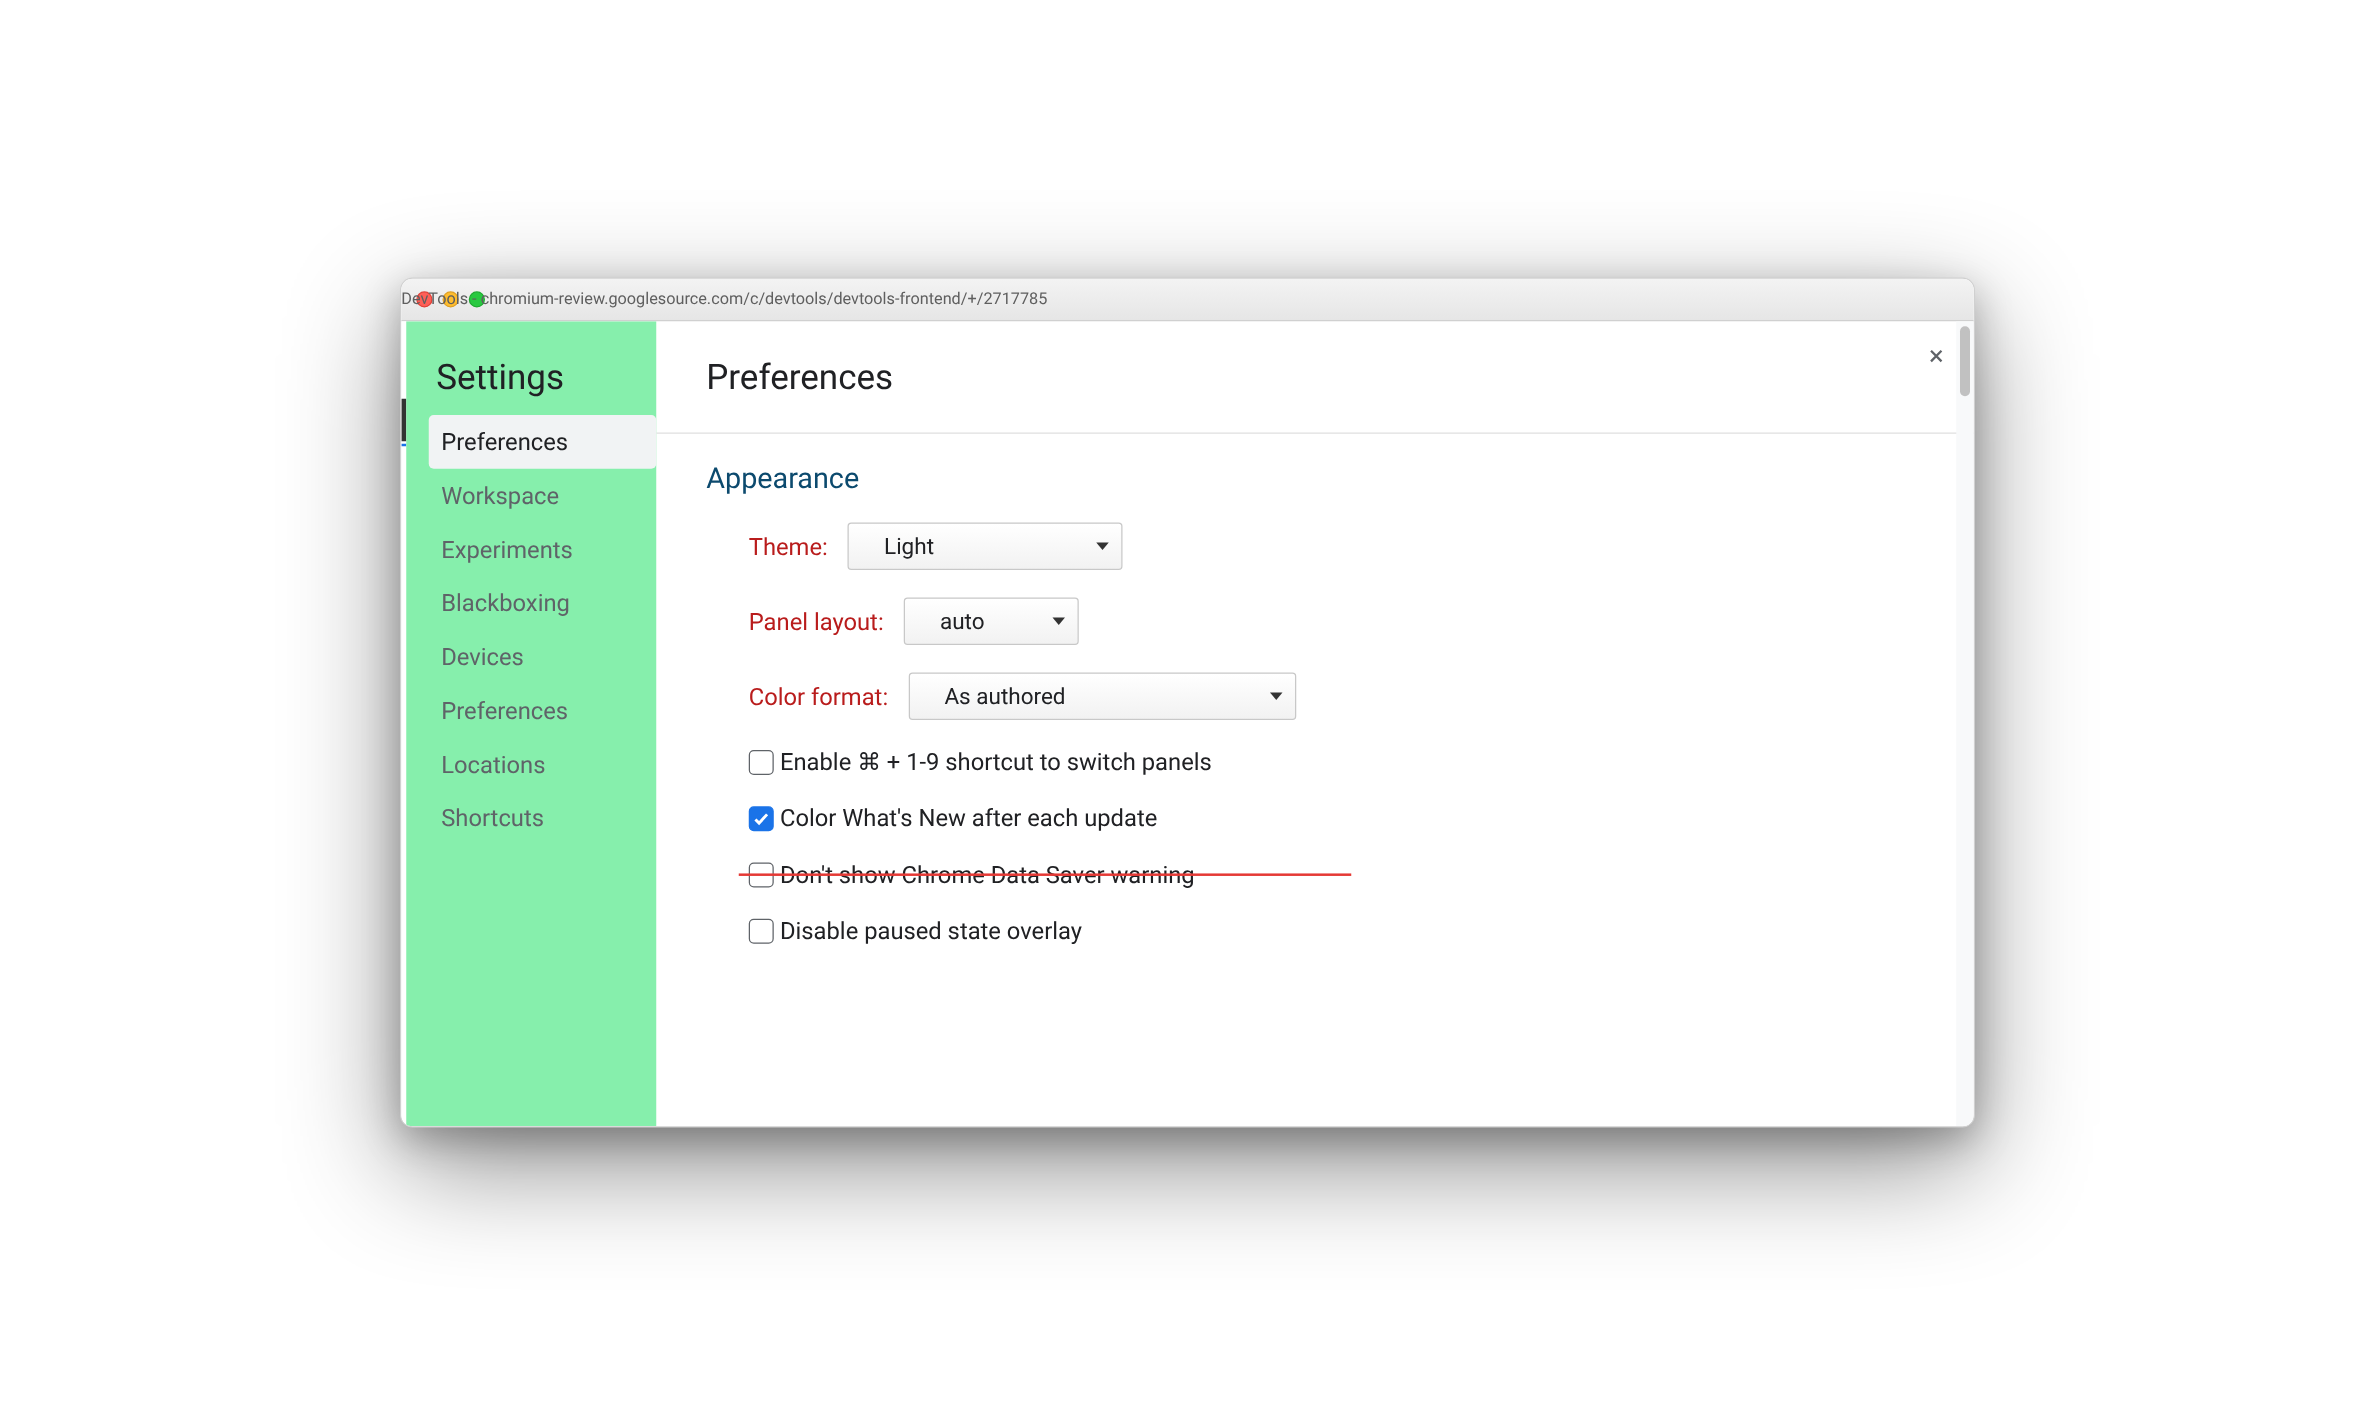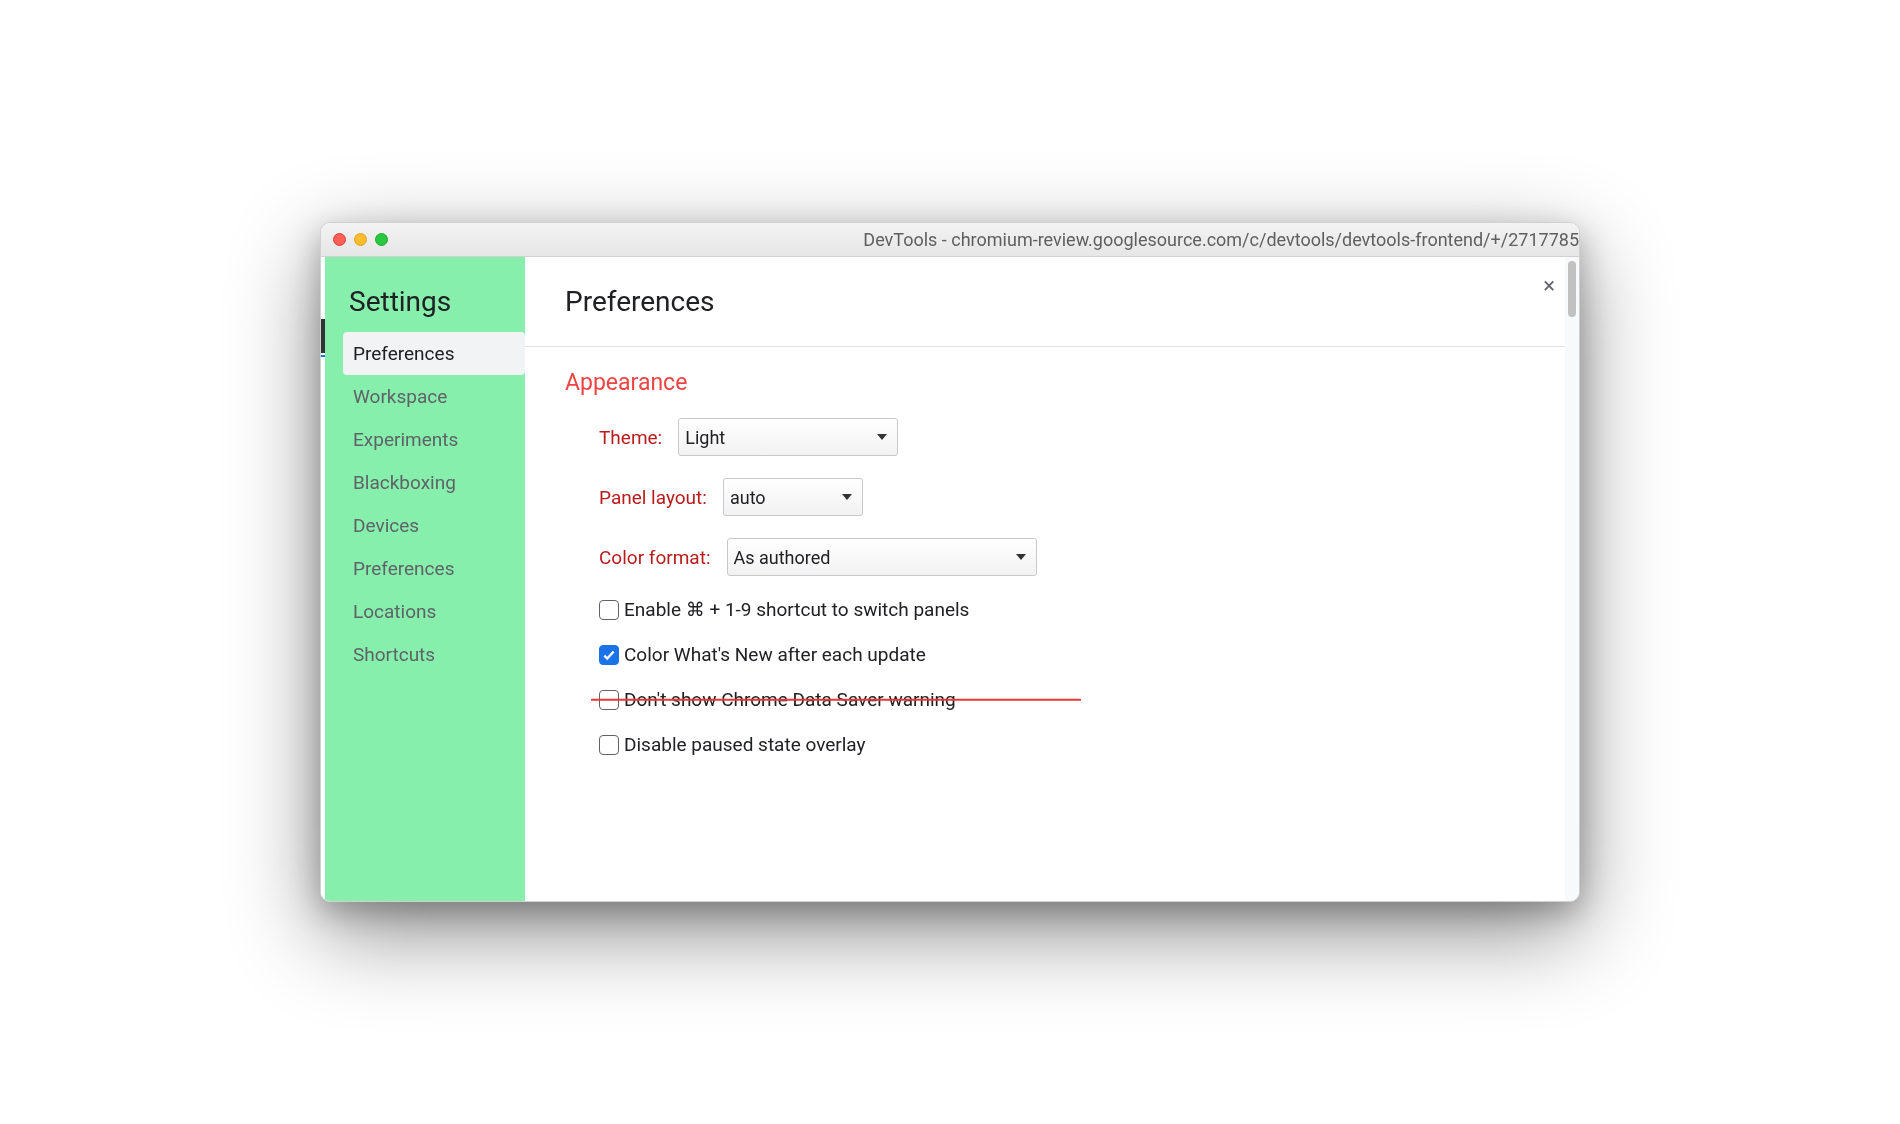--- a/index.html
+++ b/index.html
@@ -32,23 +32,23 @@
       position: relative;
     }
     .traffic { display: flex; gap: 8px; }
     .dot { width: 13px; height: 13px; border-radius: 50%; }
     .dot.red { background: #ff5f57; border: 1px solid #e14138; }
     .dot.yellow { background: #ffbd2e; border: 1px solid #dfa023; }
     .dot.green { background: #28c940; border: 1px solid #1faa31; }
     .titlebar-title {
       position: absolute;
       left: 0; right: 0;
-      text-align: right;
+      text-align: left;
       color: #5f5f5f;
-      font-size: 18px;
+      font-size: 13px;
       pointer-events: none;
     }
     .content {
       flex: 1;
       display: flex;
       position: relative;
       overflow: hidden;
     }
     .left-strip {
       width: 4px;
@@ -99,40 +99,40 @@
     }
     .main h1 {
       font-size: 28px;
       font-weight: 400;
       color: #202124;
       margin-bottom: 28px;
     }
     .section-title {
       font-size: 23px;
       font-weight: 400;
-      color: #ef4444;
+      color: #0c4a6e;
       margin-bottom: 22px;
     }
     .indent { padding-left: 34px; }
     .row {
       display: flex;
       align-items: center;
       margin-bottom: 22px;
     }
     .row-label {
       font-size: 19px;
       color: #b91c1c;
       margin-right: 16px;
     }
     .select {
       border: 1px solid #c8c8c8;
       background: linear-gradient(#ffffff,#f2f2f2);
       border-radius: 3px;
       height: 38px;
-      padding: 0 34px 0 6px;
+      padding: 0 34px 0 28px;
       font-size: 18px;
       color: #202124;
       position: relative;
       display: inline-flex;
       align-items: center;
       cursor: pointer;
     }
     .select .caret {
       position: absolute;
       right: 10px;

